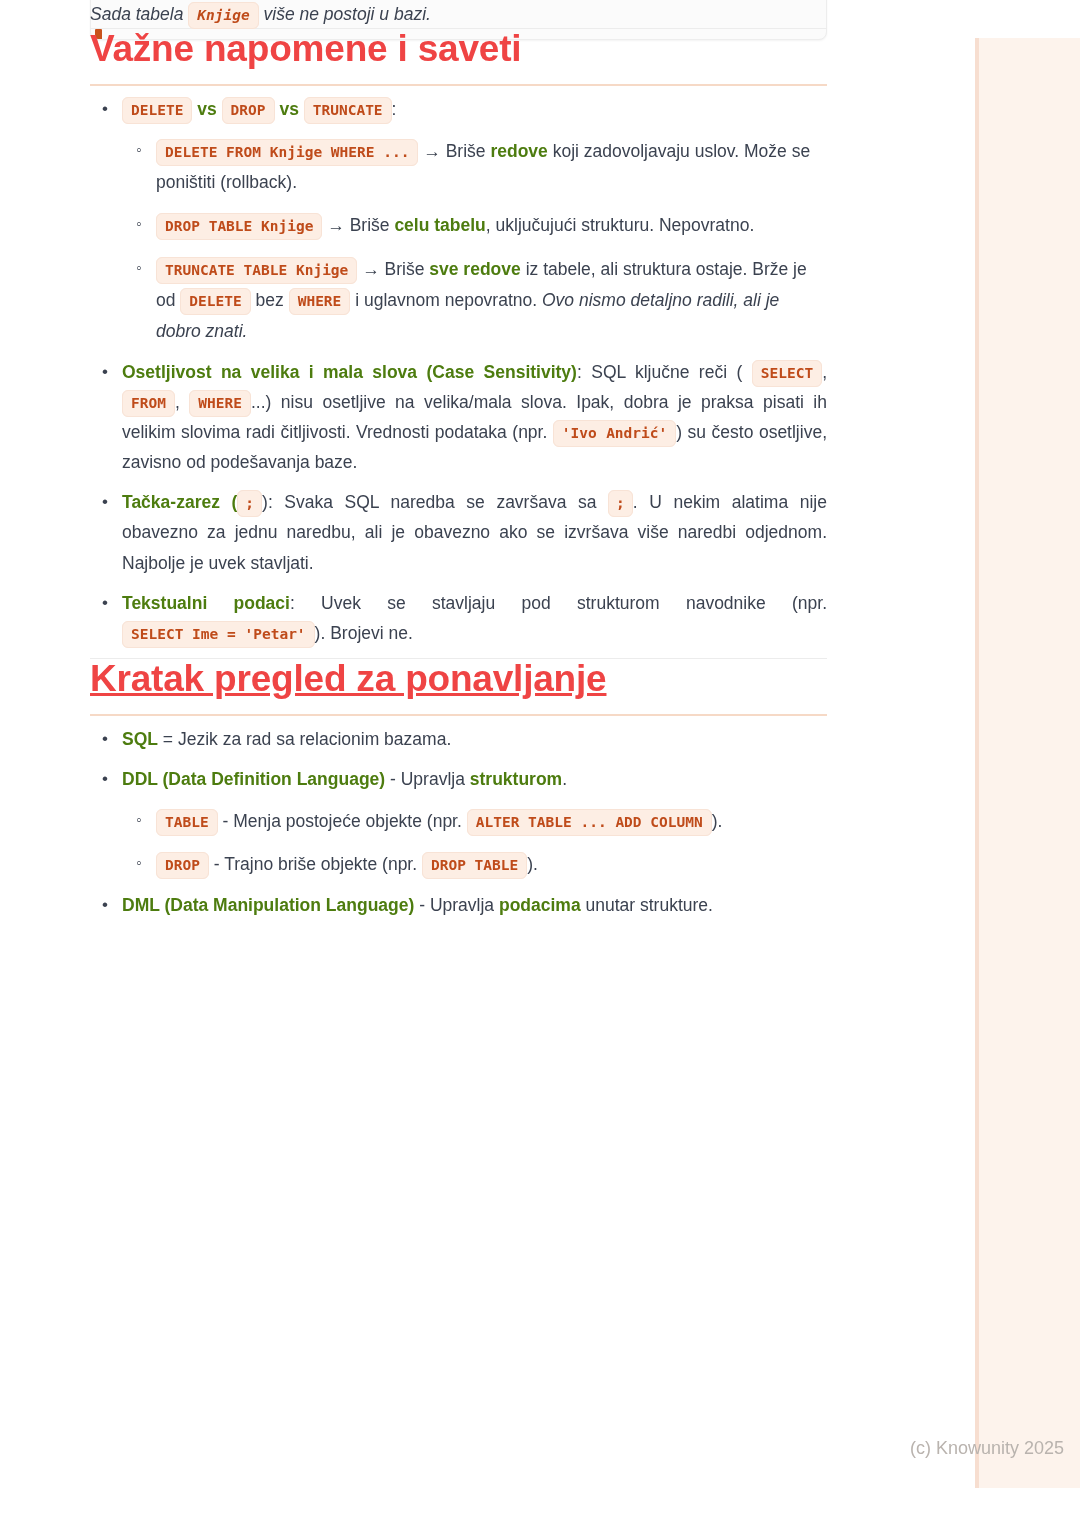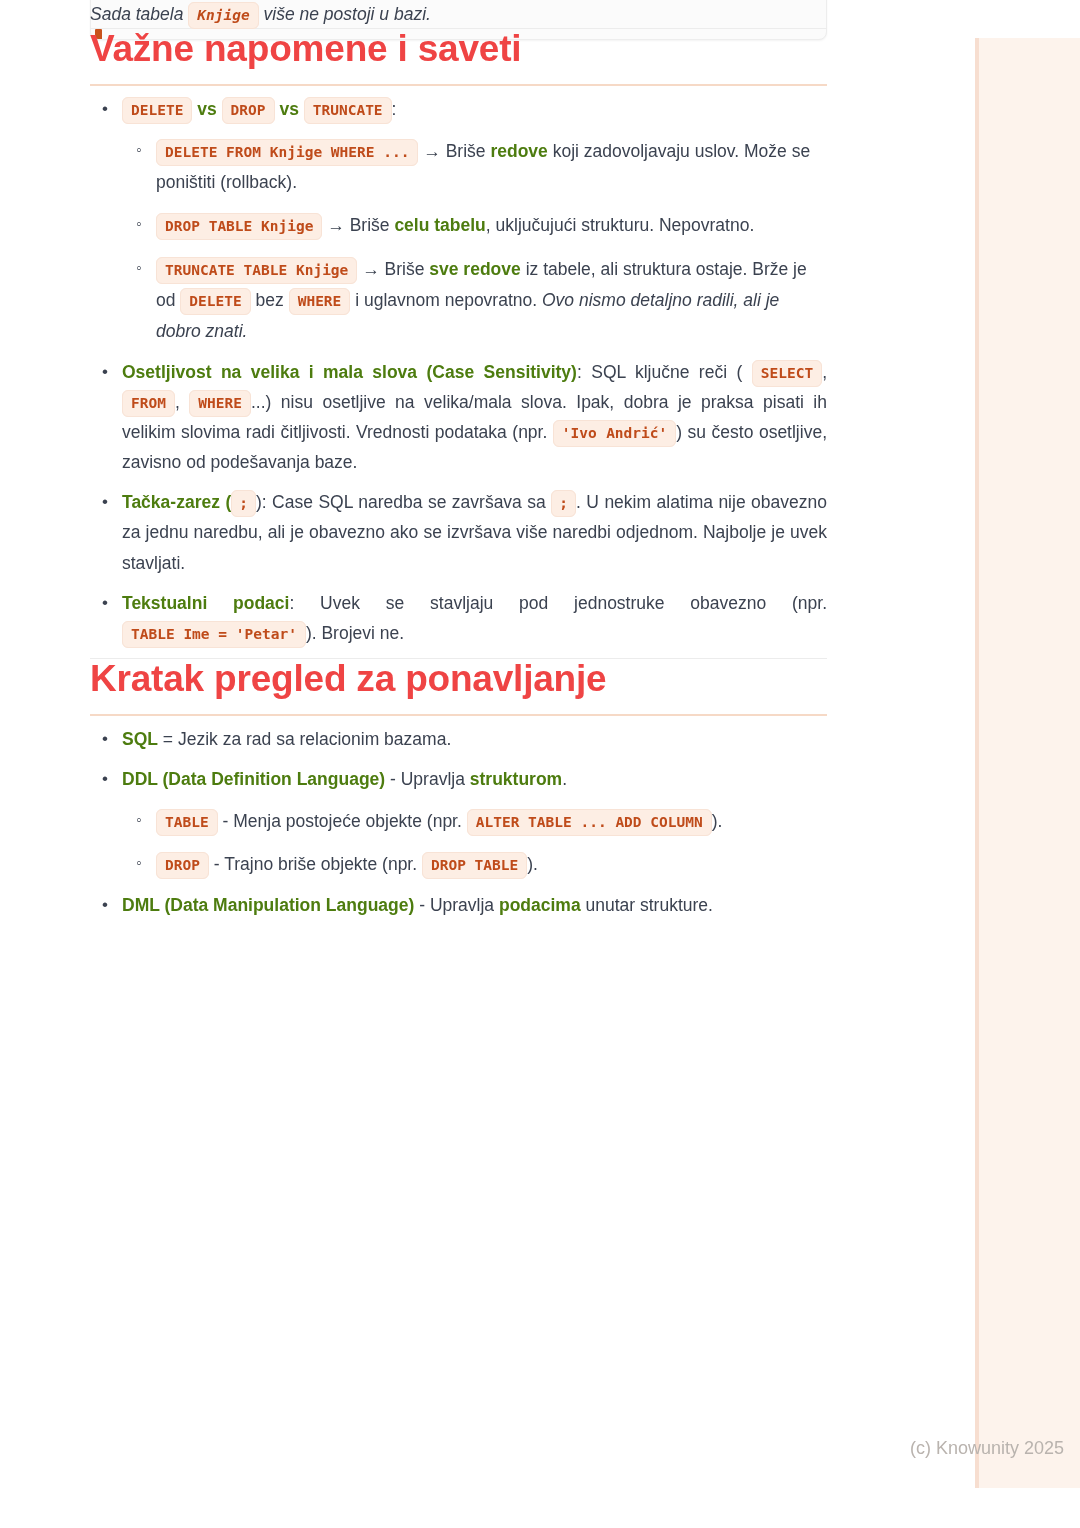--- a/index.html
+++ b/index.html
@@ -182,21 +182,21 @@
     color: #b9b3ae;
     white-space: nowrap;
   }
 
   
   .mt-sada { margin-top: 88px; }
   .mt-sep1 { margin-top: 48px; }
   .mt-h1   { margin-top: 47px; }
   .mt-list1 { margin-top: 30px; }
   .mt-sep2 { margin-top: 44px; }
-  .mt-h2   { margin-top: 44px; }
+  .mt-h2   { margin-top: 44px; text-decoration: underline; }
   .mt-list2 { margin-top: 28px; }
 </style>
 </head>
 <body>
 
 <div class="right-band"></div>
 <div class="right-band-edge"></div>
 
 <div class="page">
 
@@ -236,23 +236,23 @@
           <li>
             <code class="chip">TRUNCATE TABLE Knjige</code>
             <span class="arrow">→</span>
             <span>Briše </span><b>sve redove</b><span> iz tabele, ali struktura ostaje. Brže je od </span><code class="chip">DELETE</code><span> bez </span><code class="chip">WHERE</code><span> i uglavnom nepovratno. </span><span class="italic">Ovo nismo detaljno radili, ali je dobro znati.</span>
           </li>
         </ul>
       </li>
 
       <li class="justified"><b>Osetljivost na velika i mala slova (Case Sensitivity)</b><span>: SQL ključne reči (</span> <code class="chip">SELECT</code><span>,</span> <code class="chip">FROM</code><span>,</span> <code class="chip">WHERE</code><span>...) nisu osetljive na velika/mala slova. Ipak, dobra je praksa pisati ih velikim slovima radi čitljivosti. Vrednosti podataka (npr.</span> <code class="chip">'Ivo Andrić'</code><span>) su često osetljive, zavisno od podešavanja baze.</span></li>
 
-      <li class="justified"><b>Tačka-zarez (</b><code class="chip tight">;</code><span>): Case SQL naredba se završava sa</span> <code class="chip tight">;</code><span>. U nekim alatima nije obavezno za jednu naredbu, ali je obavezno ako se izvršava više naredbi odjednom. Najbolje je uvek stavljati.</span></li>
-
-      <li class="justified"><b>Tekstualni podaci</b><span>: Uvek se stavljaju pod jednostruke obavezno (npr.</span> <code class="chip">TABLE Ime = 'Petar'</code><span>). Brojevi ne.</span></li>
+      <li class="justified"><b>Tačka-zarez (</b><code class="chip tight">;</code><span>): Svaka SQL naredba se završava sa</span> <code class="chip tight">;</code><span>. U nekim alatima nije obavezno za jednu naredbu, ali je obavezno ako se izvršava više naredbi odjednom. Najbolje je uvek stavljati.</span></li>
+
+      <li class="justified"><b>Tekstualni podaci</b><span>: Uvek se stavljaju pod strukturom navodnike (npr.</span> <code class="chip">SELECT Ime = 'Petar'</code><span>). Brojevi ne.</span></li>
 
     </ul>
 
     <hr class="sep mt-sep2">
 
     <h2 class="heading mt-h2">Kratak pregled za ponavljanje</h2>
     <hr class="heading-rule">
 
     <ul class="lvl1 mt-list2">
 

